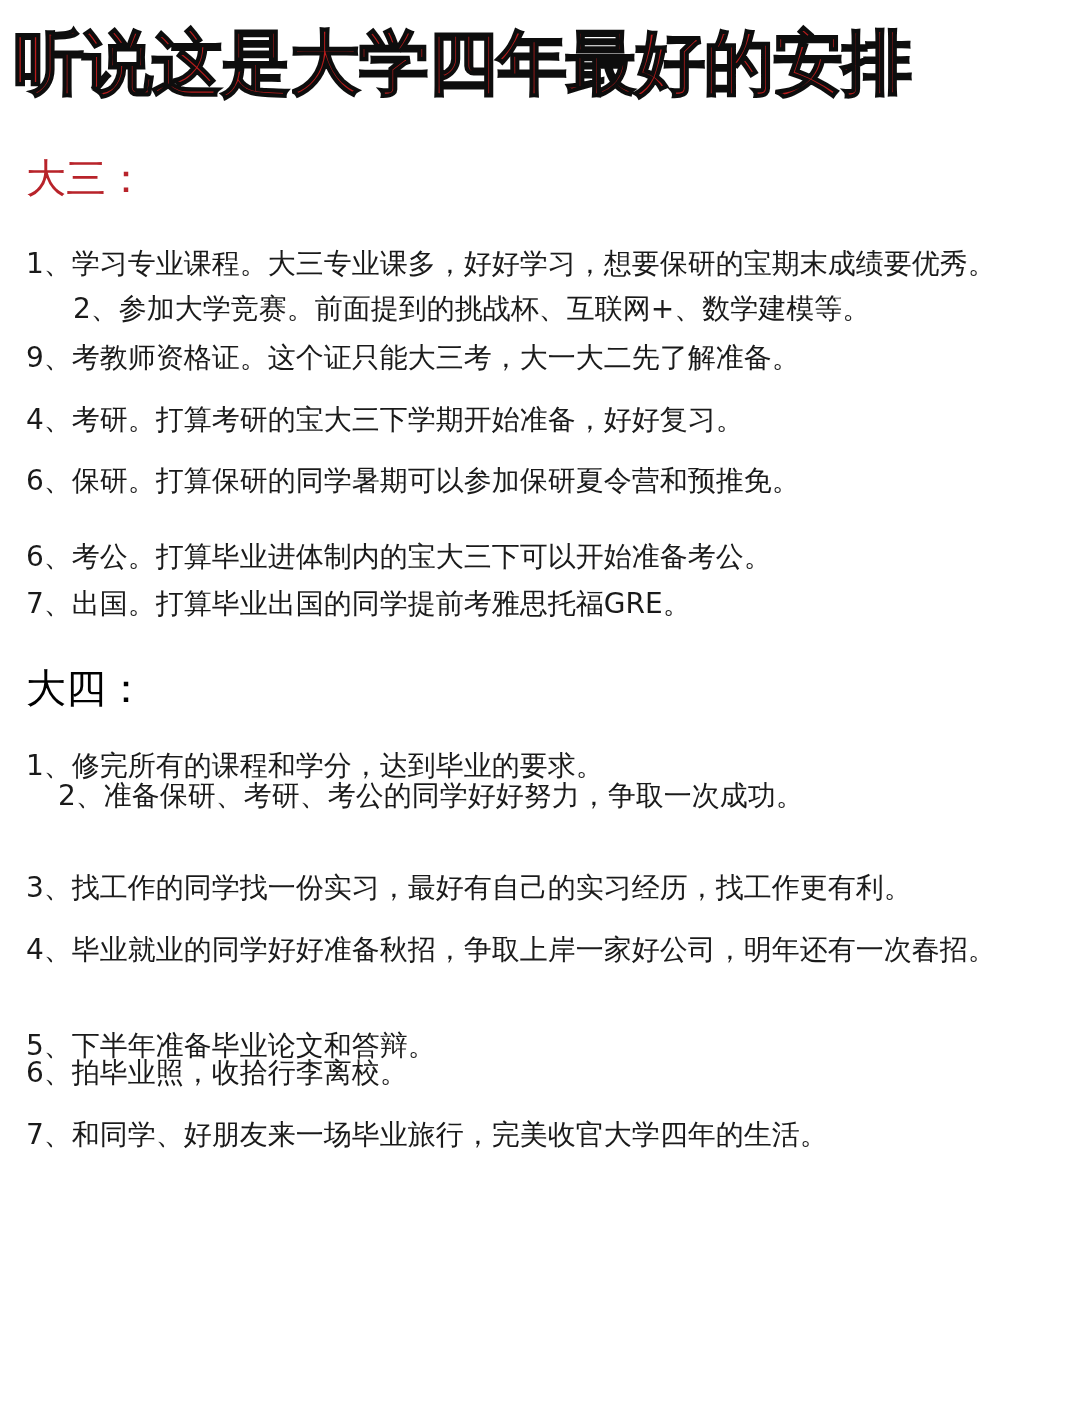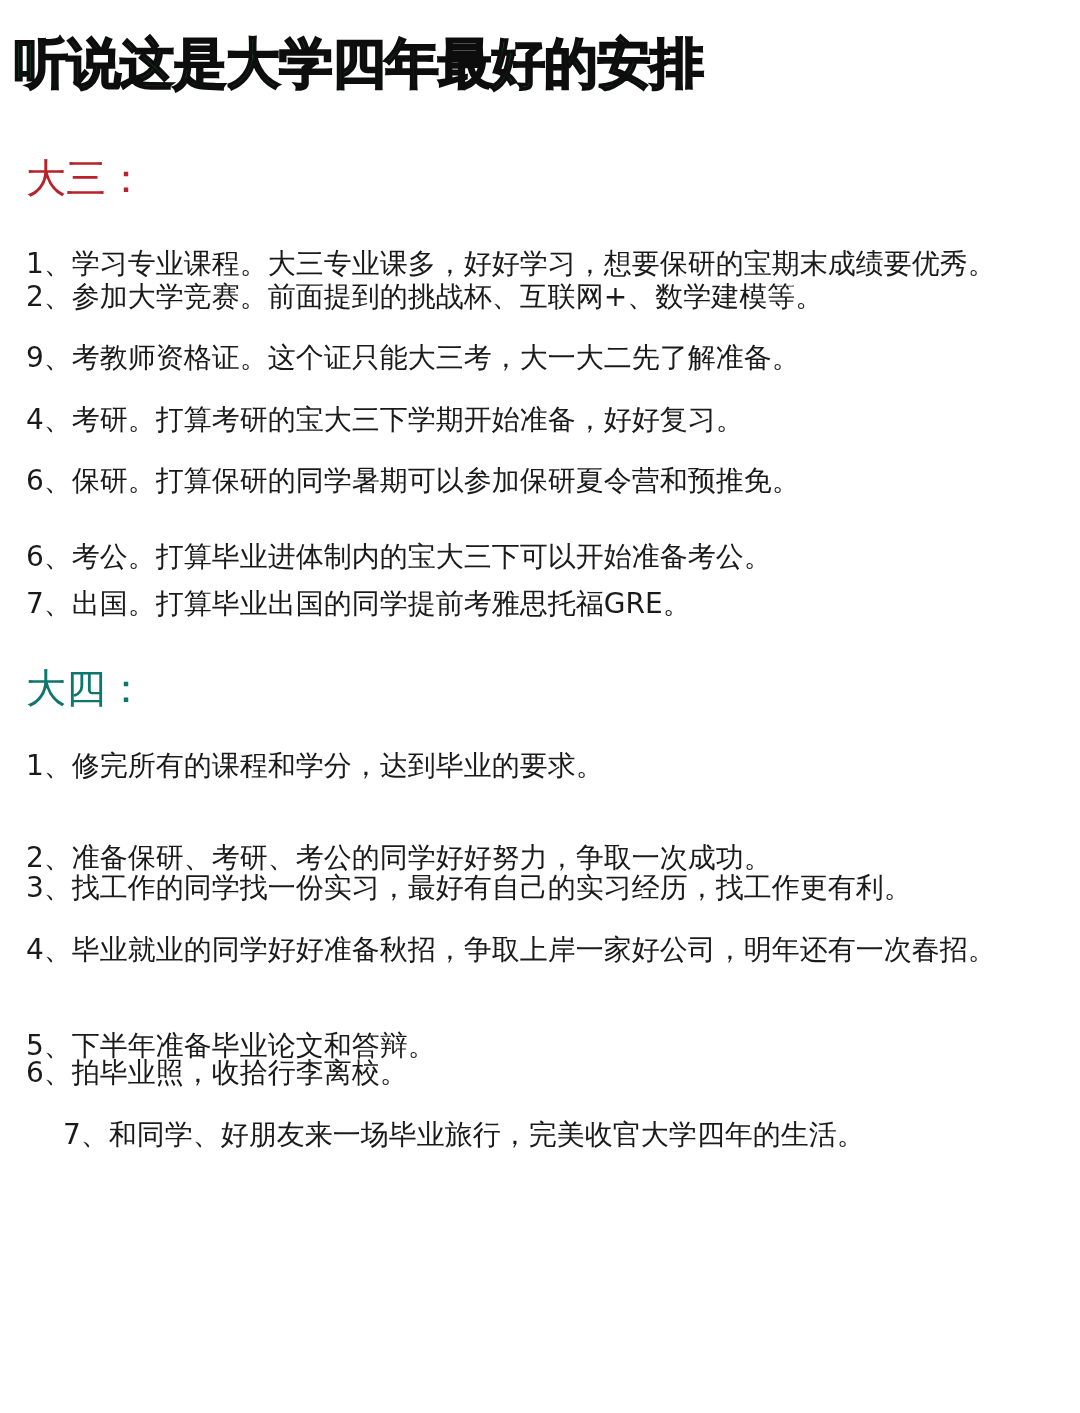--- a/index.html
+++ b/index.html
@@ -12,25 +12,25 @@
       height: 1413px;
       position: relative;
       overflow: hidden;
       font-family: "DejaVu Sans", "Liberation Sans", sans-serif;
       color: #111111;
     }
     .title {
       position: absolute;
       left: 14px;
       top: 22px;
-      font-size: 54px;
+      font-size: 70px;
       font-weight: 900;
       letter-spacing: -1px;
       line-height: 84px;
-      color: #14532d;
+      color: #b91c1c;
       white-space: nowrap;
       font-family: Liberation Serif, serif;
       -webkit-text-stroke: 2px #0d0d0d;
     }
     .section-heading {
       position: absolute;
       left: 26px;
       font-size: 40px;
       font-weight: normal;
       line-height: 48px;
@@ -46,30 +46,30 @@
     }
   </style>
 </head>
 <body>
 
 <div class="title">听说这是大学四年最好的安排</div>
 
 <div>
   <div class="section-heading" style="top:154px; color:#b8232a;">大三：</div>
   <div class="item" style="top:218px;margin-top:28px;">1、学习专业课程。大三专业课多，好好学习，想要保研的宝期末成绩要优秀。</div>
-  <div class="item" style="top:279px;">2、参加大学竞赛。前面提到的挑战杯、互联网+、数学建模等。</div>
+  <div class="item" style="top:291px;margin-left:47px;">2、参加大学竞赛。前面提到的挑战杯、互联网+、数学建模等。</div>
   <div class="item" style="top:340px;">9、考教师资格证。这个证只能大三考，大一大二先了解准备。</div>
   <div class="item" style="top:402px;">4、考研。打算考研的宝大三下学期开始准备，好好复习。</div>
   <div class="item" style="top:463px;">6、保研。打算保研的同学暑期可以参加保研夏令营和预推免。</div>
   <div class="item" style="top:539px;text-align:right;">6、考公。打算毕业进体制内的宝大三下可以开始准备考公。</div>
   <div class="item" style="top:586px;">7、出国。打算毕业出国的同学提前考雅思托福GRE。</div>
 </div>
 
 <div>
-  <div class="section-heading" style="top:664px; color:#0f766e;">大四：</div>
+  <div class="section-heading" style="top:664px; color:#000000;">大四：</div>
   <div class="item" style="top:748px;">1、修完所有的课程和学分，达到毕业的要求。</div>
-  <div class="item" style="top:840px;">2、准备保研、考研、考公的同学好好努力，争取一次成功。</div>
+  <div class="item" style="top:778px;margin-left:32px;">2、准备保研、考研、考公的同学好好努力，争取一次成功。</div>
   <div class="item" style="top:870px;text-align:right;">3、找工作的同学找一份实习，最好有自己的实习经历，找工作更有利。</div>
   <div class="item" style="top:932px;">4、毕业就业的同学好好准备秋招，争取上岸一家好公司，明年还有一次春招。</div>
   <div class="item" style="top:993px;margin-top:35px;">5、下半年准备毕业论文和答辩。</div>
   <div class="item" style="top:1055px;">6、拍毕业照，收拾行李离校。</div>
-  <div class="item" style="top:1117px;margin-left:37px;">7、和同学、好朋友来一场毕业旅行，完美收官大学四年的生活。</div>
+  <div class="item" style="top:1117px;">7、和同学、好朋友来一场毕业旅行，完美收官大学四年的生活。</div>
 </div>
 
 </body></html>

